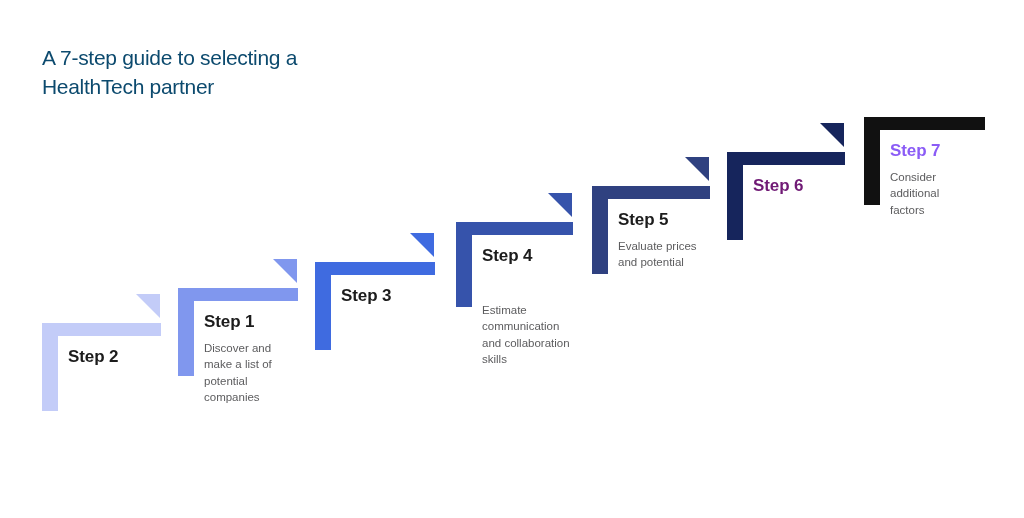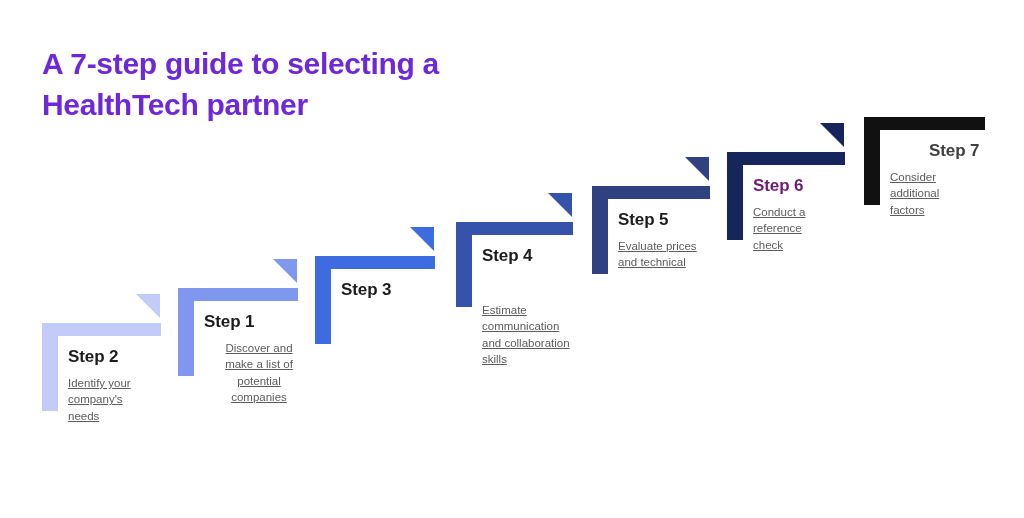--- a/index.html
+++ b/index.html
@@ -23,25 +23,25 @@
     width: 1024px;
     height: 518px;
   }
 
   
   #page-title {
     position: absolute;
     left: 42px;
     top: 44px;
     width: 470px;
-    font-size: 30px;
-    font-weight: bold;
+    font-size: 21px;
+    font-weight: normal;
     line-height: 1.36;
     letter-spacing: -0.3px;
-    color: #6d28d9;
+    color: #0c4a6e;
     white-space: pre-line;
   }
 
   
   #steps-layer {
     position: absolute;
     left: 0;
     top: 0;
     width: 1024px;
     height: 518px;
@@ -92,52 +92,48 @@
 
   .step-desc {
     position: absolute;
     left: 26px;
     top: 52px;
     width: 110px;
     font-size: 11.5px;
     line-height: 1.42;
     color: #5c5c5e;
     white-space: pre-line;
-    text-decoration: underline;
   }
 </style>
 </head>
 <body style="background: rgb(255, 255, 255);">
 
 <div id="infographic">
 
   <div id="page-title">A 7-step guide to selecting a
 HealthTech partner</div>
 
   <div id="steps-layer">
       <div class="step" style="left: 42px; top: 323px;">
         <div class="bar-h" style="width: 119px; background: rgb(195, 204, 248);"></div>
         <div class="bar-v" style="height: 88px; background: rgb(195, 204, 248);"></div>
         <div class="arrow-tri" style="left: 94px; top: -29px; border-right-color: rgb(195, 204, 248);"></div>
         <div class="step-title" style="color: rgb(28, 28, 28);">Step 2</div>
-        <div class="step-desc" style="width: 110px; color: rgb(92, 92, 94);">Identify your
-company's
-needs</div>
       </div>
       <div class="step" style="left: 178px; top: 288px;">
         <div class="bar-h" style="width: 120px; background: rgb(128, 151, 238);"></div>
         <div class="bar-v" style="height: 88px; background: rgb(128, 151, 238);"></div>
         <div class="arrow-tri" style="left: 95px; top: -29px; border-right-color: rgb(128, 151, 238);"></div>
         <div class="step-title" style="color: rgb(28, 28, 28);">Step 1</div>
-        <div class="step-desc" style="width: 110px; color: rgb(92, 92, 94); text-align: center;">Discover and
+        <div class="step-desc" style="width: 110px; color: rgb(92, 92, 94);">Discover and
 make a list of
 potential
 companies</div>
       </div>
-      <div class="step" style="left: 315px; top: 256px;">
+      <div class="step" style="left: 315px; top: 262px;">
         <div class="bar-h" style="width: 120px; background: rgb(63, 107, 224);"></div>
         <div class="bar-v" style="height: 88px; background: rgb(63, 107, 224);"></div>
         <div class="arrow-tri" style="left: 95px; top: -29px; border-right-color: rgb(63, 107, 224);"></div>
         <div class="step-title" style="color: rgb(28, 28, 28);">Step 3</div>
       </div>
       <div class="step" style="left: 456px; top: 222px;">
         <div class="bar-h" style="width: 117px; background: rgb(54, 83, 171);"></div>
         <div class="bar-v" style="height: 85px; background: rgb(54, 83, 171);"></div>
         <div class="arrow-tri" style="left: 92px; top: -29px; border-right-color: rgb(54, 83, 171);"></div>
         <div class="step-title" style="color: rgb(28, 28, 28);">Step 4</div>
@@ -145,34 +141,31 @@
 communication
 and collaboration
 skills</div>
       </div>
       <div class="step" style="left: 592px; top: 186px;">
         <div class="bar-h" style="width: 118px; background: rgb(47, 65, 128);"></div>
         <div class="bar-v" style="height: 88px; background: rgb(47, 65, 128);"></div>
         <div class="arrow-tri" style="left: 93px; top: -29px; border-right-color: rgb(47, 65, 128);"></div>
         <div class="step-title" style="color: rgb(28, 28, 28);">Step 5</div>
         <div class="step-desc" style="width: 112px; color: rgb(92, 92, 94);">Evaluate prices
-and technical</div>
+and potential</div>
       </div>
       <div class="step" style="left: 727px; top: 152px;">
         <div class="bar-h" style="width: 118px; background: rgb(22, 37, 92);"></div>
         <div class="bar-v" style="height: 88px; background: rgb(22, 37, 92);"></div>
         <div class="arrow-tri" style="left: 93px; top: -29px; border-right-color: rgb(22, 37, 92);"></div>
         <div class="step-title" style="color: #701a75;">Step 6</div>
-        <div class="step-desc" style="width: 110px; color: rgb(92, 92, 94);">Conduct a
-reference
-check</div>
       </div>
       <div class="step" style="left: 864px; top: 117px;">
         <div class="bar-h" style="width: 121px; background: rgb(17, 17, 17);"></div>
         <div class="bar-v" style="height: 88px; background: rgb(17, 17, 17);"></div>
-        <div class="step-title" style="color: #404040; margin-left: 39px;">Step 7</div>
+        <div class="step-title" style="color: #8b5cf6;">Step 7</div>
         <div class="step-desc" style="width: 110px; color: rgb(92, 92, 94);">Consider
 additional
 factors</div>
       </div>
     </div>
 
 </div>
 
 </body></html>

